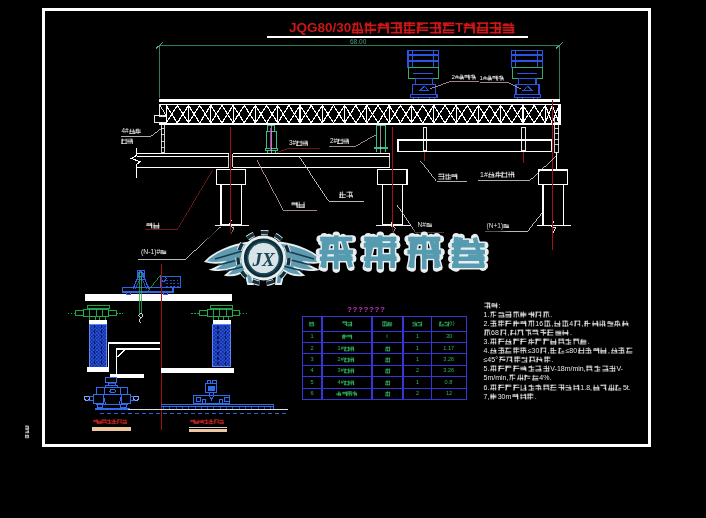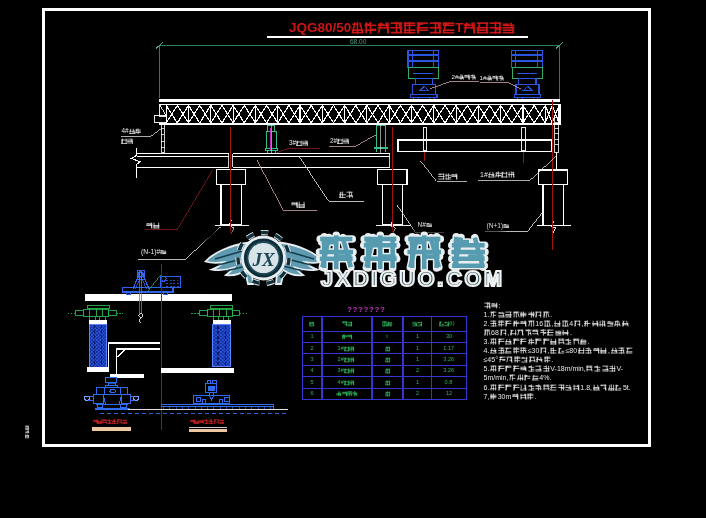--- a/index.html
+++ b/index.html
@@ -304,21 +304,21 @@
 
 <rect x="189" y="429.3" width="38" height="2.4" fill="#edc7a2"></rect>
 
 <g stroke="#3636d6" fill="none" stroke-width="1.1">
 <rect x="302.3" y="316.6" width="164.2" height="82.7"></rect>
 <path d="M322,316.6V399.3M372,316.6V399.3M403,316.6V399.3M431.8,316.6V399.3"></path>
 <path d="M302.3,331.7H466.5M302.3,342.7H466.5M302.3,353.9H466.5M302.3,365.4H466.5M302.3,376.8H466.5M302.3,388.3H466.5"></path>
 </g>
 </svg>
 
-<span class="t cjk" style="left: 289px; top: 21px; font-size: 13.5px; color: rgb(204, 22, 22); font-weight: bold; letter-spacing: 0px;"><span style="display:inline-block;vertical-align:top;margin-right:0px;line-height:1">JQG80/50</span><svg width="12.96" height="13.5" style="display:inline-block;vertical-align:top;overflow:visible">
+<span class="t cjk" style="left: 289px; top: 21px; font-size: 13.5px; color: rgb(204, 22, 22); font-weight: bold; letter-spacing: 0px;"><span style="display:inline-block;vertical-align:top;margin-right:0px;line-height:1">JQG80/30</span><svg width="12.96" height="13.5" style="display:inline-block;vertical-align:top;overflow:visible">
         <line x1="8.81" y1="1.62" x2="11.66" y2="12.15" stroke="rgb(204, 22, 22)" stroke-width="1.62"></line>
         <line x1="6.48" y1="0.81" x2="6.48" y2="12.82" stroke="rgb(204, 22, 22)" stroke-width="1.62"></line>
         <line x1="0.78" y1="11.61" x2="12.18" y2="11.61" stroke="rgb(204, 22, 22)" stroke-width="1.62"></line>
         <line x1="3.89" y1="1.62" x2="1.56" y2="12.15" stroke="rgb(204, 22, 22)" stroke-width="1.62"></line>
         <line x1="0.65" y1="9.18" x2="12.31" y2="9.18" stroke="rgb(204, 22, 22)" stroke-width="1.62"></line>
         <line x1="1.30" y1="3.24" x2="6.74" y2="3.24" stroke="rgb(204, 22, 22)" stroke-width="1.62"></line>
       </svg><span style="display:inline-block;width:0px"></span><svg width="12.96" height="13.5" style="display:inline-block;vertical-align:top;overflow:visible">
         <line x1="0.65" y1="4.32" x2="12.31" y2="4.32" stroke="rgb(204, 22, 22)" stroke-width="1.62"></line>
         <line x1="0.65" y1="9.18" x2="12.31" y2="9.18" stroke="rgb(204, 22, 22)" stroke-width="1.62"></line>
         <line x1="1.30" y1="3.24" x2="6.74" y2="3.24" stroke="rgb(204, 22, 22)" stroke-width="1.62"></line>
@@ -1698,14 +1698,13 @@
         <line x1="6.20" y1="3.80" x2="6.20" y2="34.96" stroke="rgb(86, 155, 176)" stroke-width="4.56"></line>
         <line x1="10.94" y1="4.56" x2="4.38" y2="34.20" stroke="rgb(86, 155, 176)" stroke-width="4.56"></line>
         <line x1="1.46" y1="19.00" x2="35.02" y2="19.00" stroke="rgb(86, 155, 176)" stroke-width="4.56"></line>
         <line x1="2.19" y1="32.68" x2="34.29" y2="32.68" stroke="rgb(86, 155, 176)" stroke-width="4.56"></line>
         <line x1="24.81" y1="4.56" x2="32.83" y2="34.20" stroke="rgb(86, 155, 176)" stroke-width="4.56"></line>
         <line x1="18.24" y1="23.56" x2="33.56" y2="23.56" stroke="rgb(86, 155, 176)" stroke-width="4.56"></line>
         <line x1="1.82" y1="25.84" x2="34.66" y2="25.84" stroke="rgb(86, 155, 176)" stroke-width="4.56"></line>
         <line x1="3.65" y1="9.12" x2="18.97" y2="9.12" stroke="rgb(86, 155, 176)" stroke-width="4.56"></line>
       </svg><span style="display:inline-block;width:7.5px"></span></span>
 
-<span class="t" style="left:321px;top:268.5px;font-size:21.5px;color:#233f4c;font-weight:bold;letter-spacing:2.8px;-webkit-text-stroke:2.2px #eef2f3">JXDIGUO.COM</span>
 </div>
 
 </body></html>

